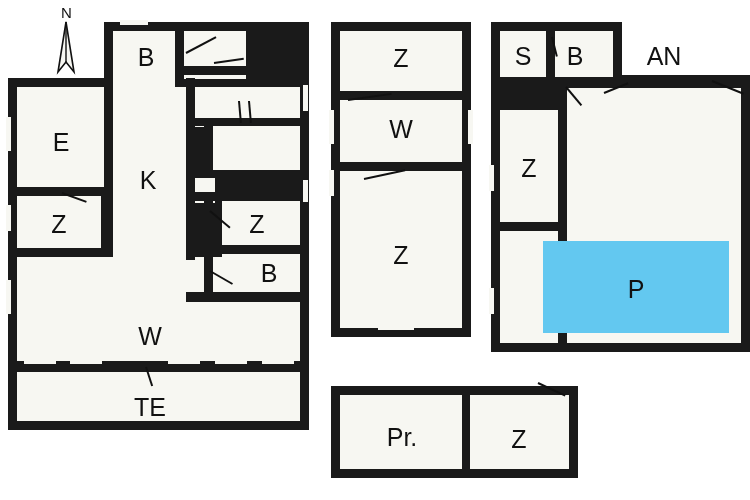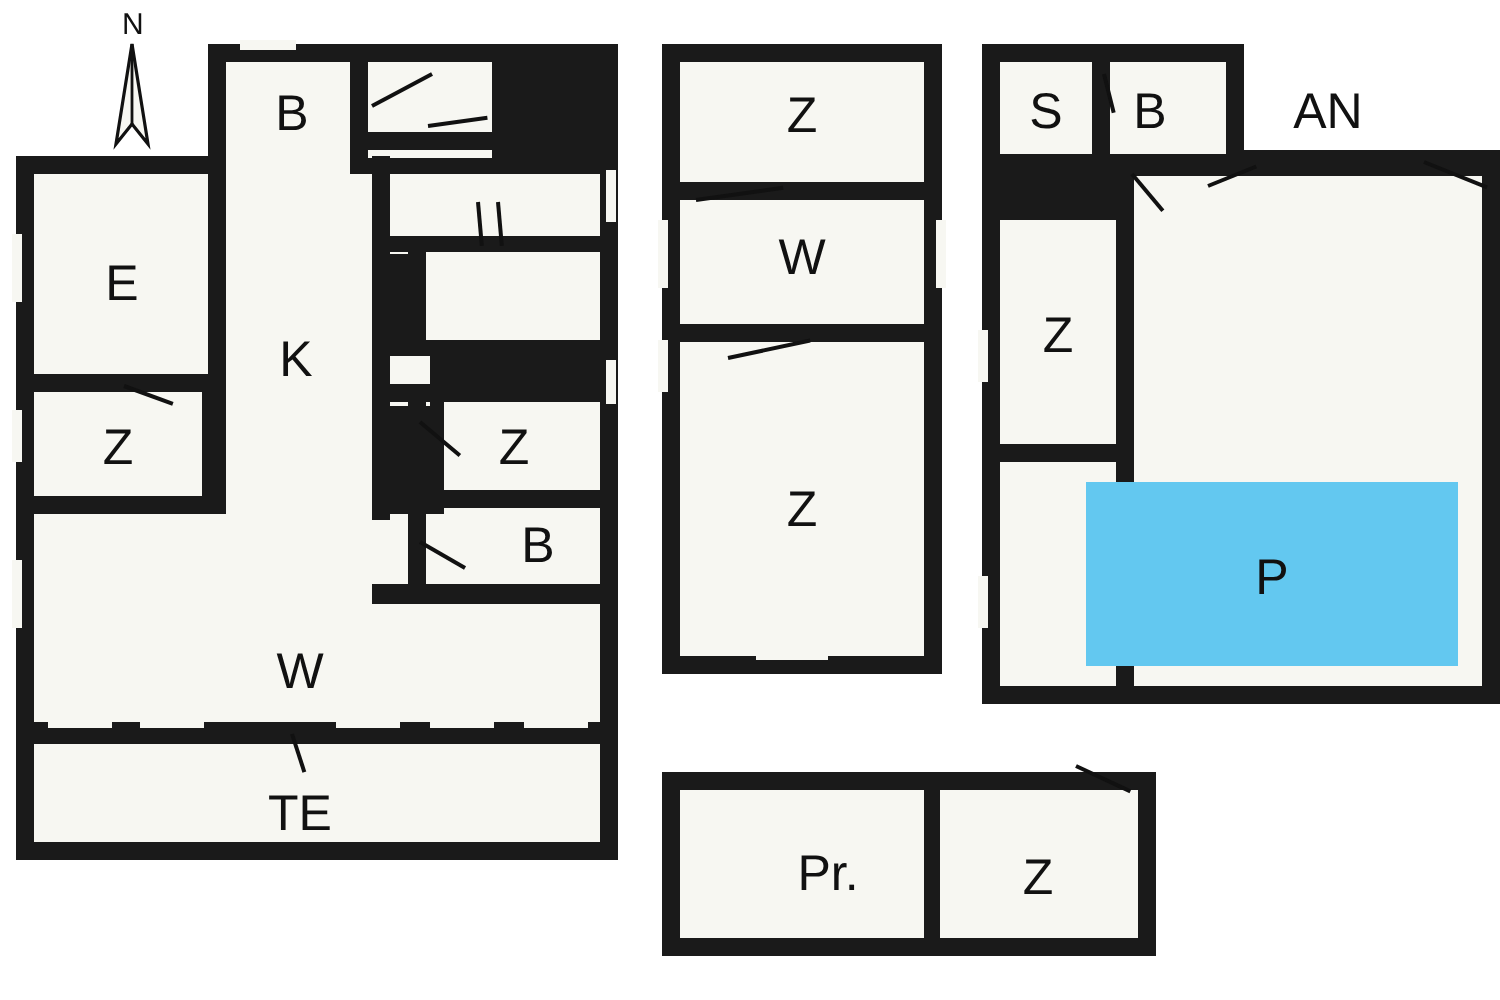--- a/index.html
+++ b/index.html
@@ -192,16 +192,16 @@
   <div class="label" style="left:563px; top:42px; width:24px;">B</div>
   <div class="label" style="left:640px; top:42px; width:48px;">AN</div>
   <div class="label" style="left:517px; top:154px; width:24px;">Z</div>
   <div class="label" style="left:624px; top:275px; width:24px;">P</div>
 
   <div class="fillwall" style="left:331px; top:386px; width:247px; height:92px;"></div>
   <div class="inner" style="left:340px; top:395px; width:122px; height:74px;"></div>
   <div class="inner" style="left:470px; top:395px; width:99px; height:74px;"></div>
   <div class="fillwall" style="left:462px; top:386px; width:8px; height:83px;"></div>
   <div class="doorline" style="left:538px; top:382px; width:30px; transform:rotate(25deg);"></div>
-  <div class="label" style="left:381px; top:423px; width:42px;margin-left:12px;">Pr.</div>
+  <div class="label" style="left:381px; top:423px; width:42px;">Pr.</div>
   <div class="label" style="left:507px; top:425px; width:24px;">Z</div>
 
 </div>
 
 </body></html>

